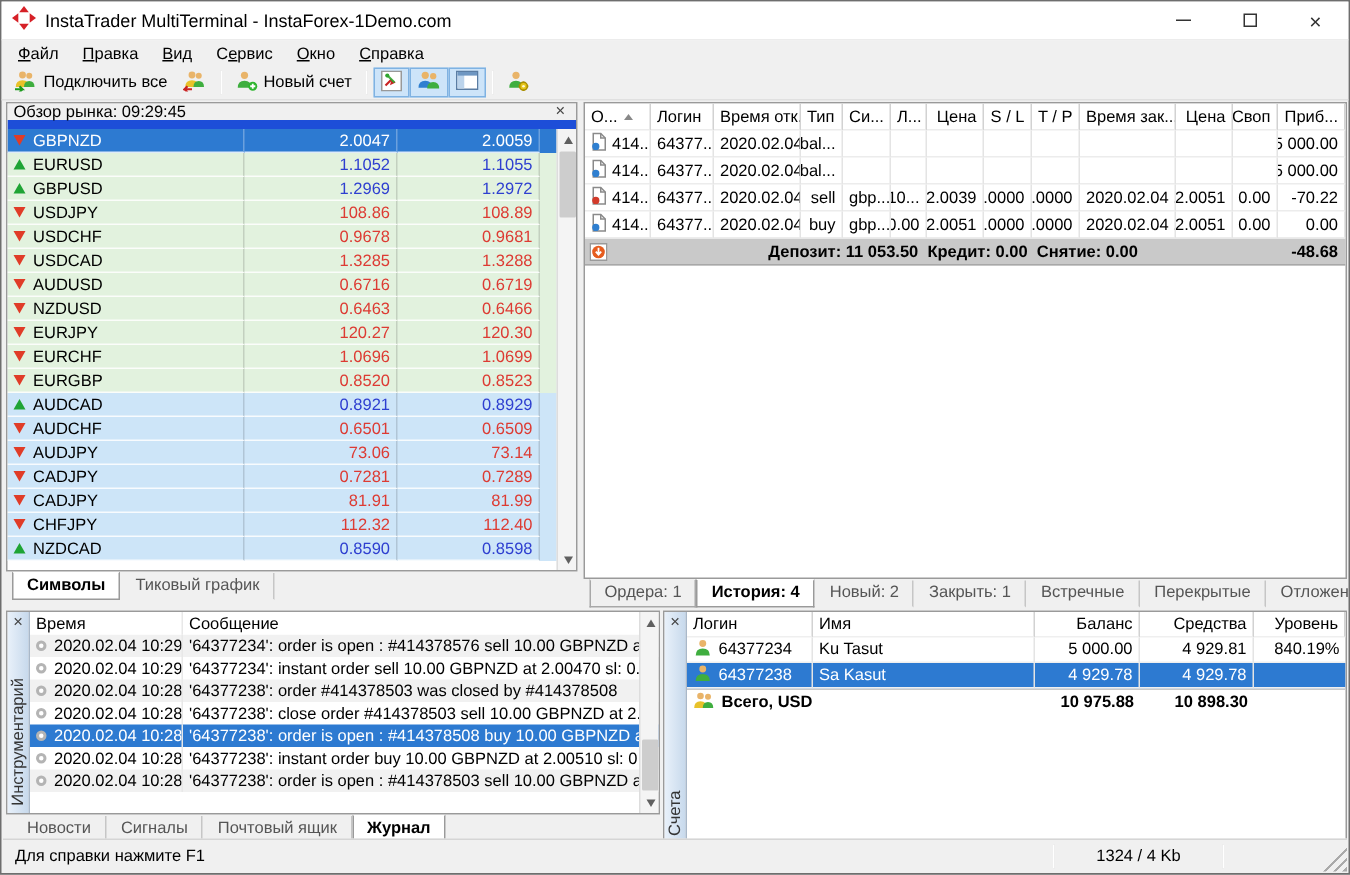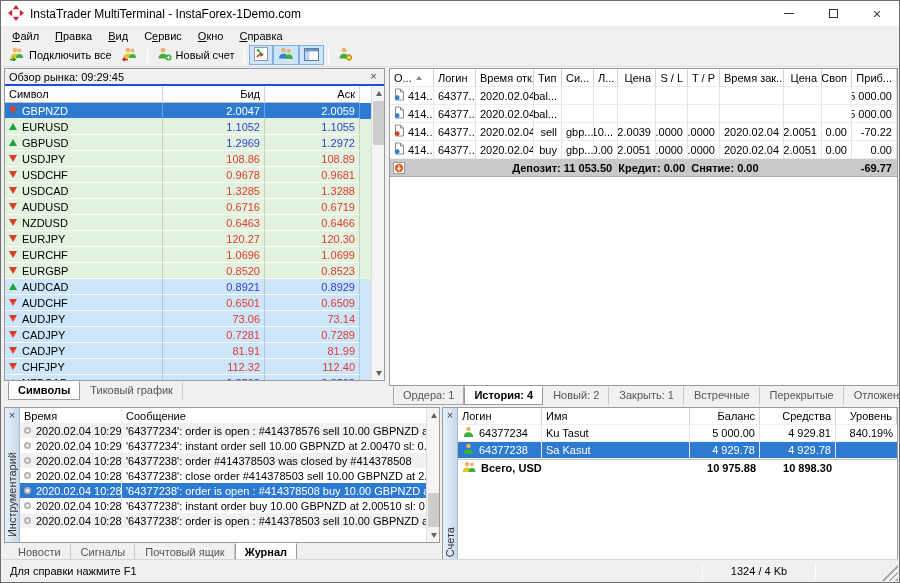--- a/index.html
+++ b/index.html
@@ -23,21 +23,21 @@
   .tb-btn{display:flex;align-items:center;gap:4px;padding:2px 4px;border:1px solid transparent;height:20px;}
   .tb-btn.pressed{background:#cde4f9;border-color:#7fb2e2;}
   .tb-sep{width:1px;height:16px;background:#c8c8c8;border-right:1px solid #fff;margin:0 4px;}
   .tb-label{white-space:nowrap;}
 
   
   .main{position:absolute;top:67px;left:1px;right:1px;bottom:23px;background:#f0f0f0;}
   .box{background:#fff;border:1px solid #9a9a9a;position:relative;overflow:hidden;}
 
   
-  .panel-title{height:17px;background:#f0f0f0;border-bottom:2px solid #1d4ed8;display:flex;align-items:center;padding:0 4px;font-weight:normal;gap:38px;}
+  .panel-title{height:17px;background:#f0f0f0;border-bottom:6px solid #1d4ed8;display:flex;align-items:center;padding:0 4px;font-weight:normal;gap:38px;}
   .panel-title .pt-text{flex:1;}
   .x-btn{width:13px;height:13px;display:flex;align-items:center;justify-content:center;color:#444;font-size:11px;line-height:11px;}
 
   
   .trow{display:flex;align-items:stretch;}
   .cell{padding:0 4px;display:flex;align-items:center;overflow:hidden;white-space:nowrap;border-right:1px solid #e4e4e4;}
   .num{justify-content:flex-end;}
   .hrow .cell{border-right:1px solid #d2d2d2;border-bottom:1px solid #bdbdbd;background:#fff;}
 
   
@@ -257,25 +257,20 @@
 
   <div class="main">
 
     <div class="mw-wrap mw">
       <div class="box mw-box">
         <div class="panel-title">
           <span class="pt-text">Обзор рынка: 09:29:45</span>
           <span class="x-btn">×</span>
         </div>
         <div class="mw-table">
-          <div class="trow hrow">
-            <span class="cell mwc-sym">Символ</span>
-            <span class="cell mwc-bid num">Бид</span>
-            <span class="cell mwc-ask num">Аск</span>
-          </div>
           <div class="mw-body">
 
               <div class="trow tone-green sel">
                 <span class="cell mwc-sym">
                   <span class="dir down"></span>
                   <span>GBPNZD</span>
                 </span>
                 <span class="cell mwc-bid num pr down">2.0047</span>
                 <span class="cell mwc-ask num pr down">2.0059</span>
               </div>
@@ -568,21 +563,21 @@
           </div>
         <div class="dep-row">
           <span class="dep-ico">
             <svg width="12" height="12" viewBox="0 0 12 12">
                 <rect x="0.5" y="0.5" width="11" height="11" fill="#fff" stroke="#9a9a9a"></rect>
                 <circle cx="6" cy="6" r="4.2" fill="#e65c1e"></circle>
                 <path d="M6 3.2v4.2M4.2 5.8L6 7.8l1.8-2" stroke="#fff" stroke-width="1.2" fill="none"></path>
               </svg>
           </span>
           <span class="dep-label">Депозит: 11 053.50  Кредит: 0.00  Снятие: 0.00</span>
-          <span class="dep-profit">-69.77</span>
+          <span class="dep-profit">-48.68</span>
         </div>
       </div>
       <div class="tabstrip">
 
           <span class="tab boxed">Ордера: 1</span>
 
           <span class="tab active">История: 4</span>
 
           <span class="tab">Новый: 2</span>
 

